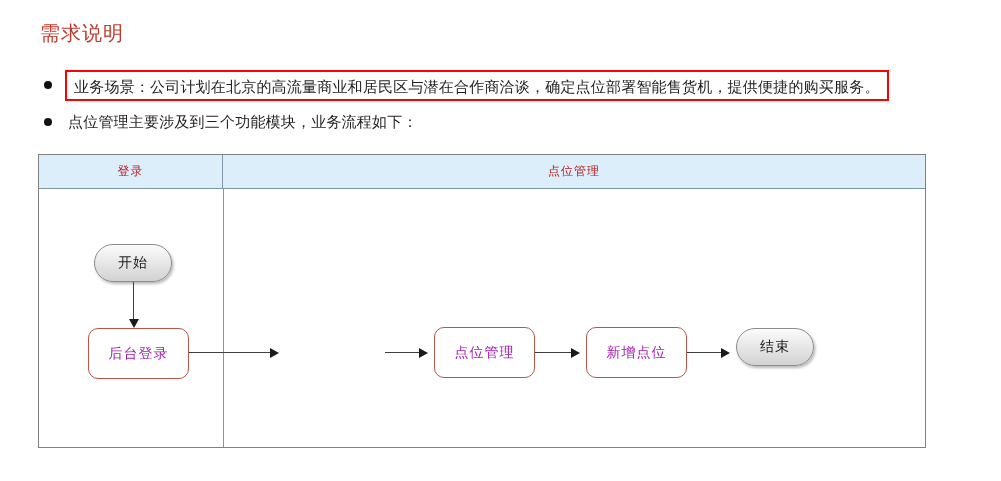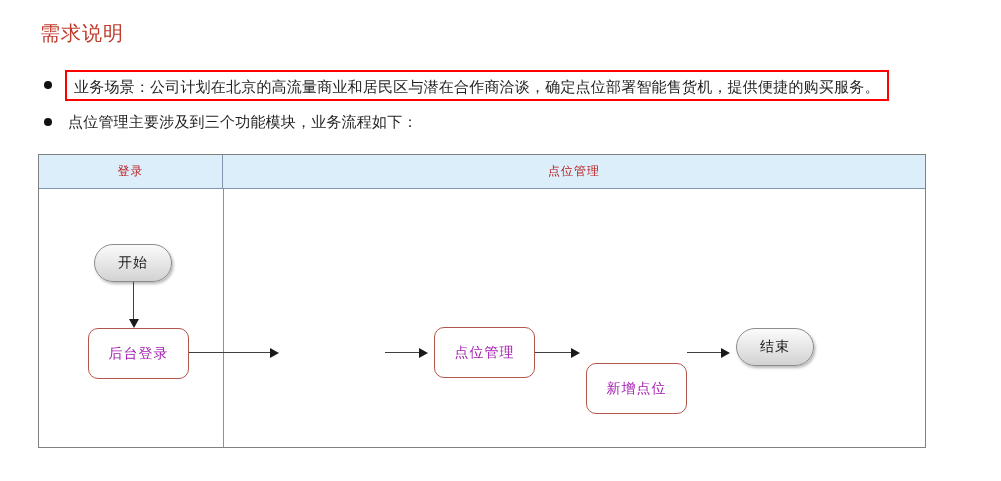--- a/index.html
+++ b/index.html
@@ -139,21 +139,21 @@
     height: 38px;
     background: linear-gradient(180deg, #fbfbfb 0%, #e9e9e9 45%, #d2d2d2 100%);
     box-shadow: 1.5px 2px 3px rgba(0,0,0,0.28);
     color: #202020;
   }
 
   #node-start  { left: 55px;  top: 55px; }
   #node-login  { left: 49px;  top: 139px; }
   #node-area   { left: 245px; top: 138px; }
   #node-partner{ left: 395px; top: 138px; }
-  #node-site   { left: 547px; top: 138px; margin-top: 36px; }
+  #node-site   { left: 547px; top: 138px; }
   #node-end    { left: 697px; top: 139px; }
 
   
   .conn {
     position: absolute;
   }
   .conn-line-h {
     height: 1.4px;
     background: #3f3f3f;
   }

